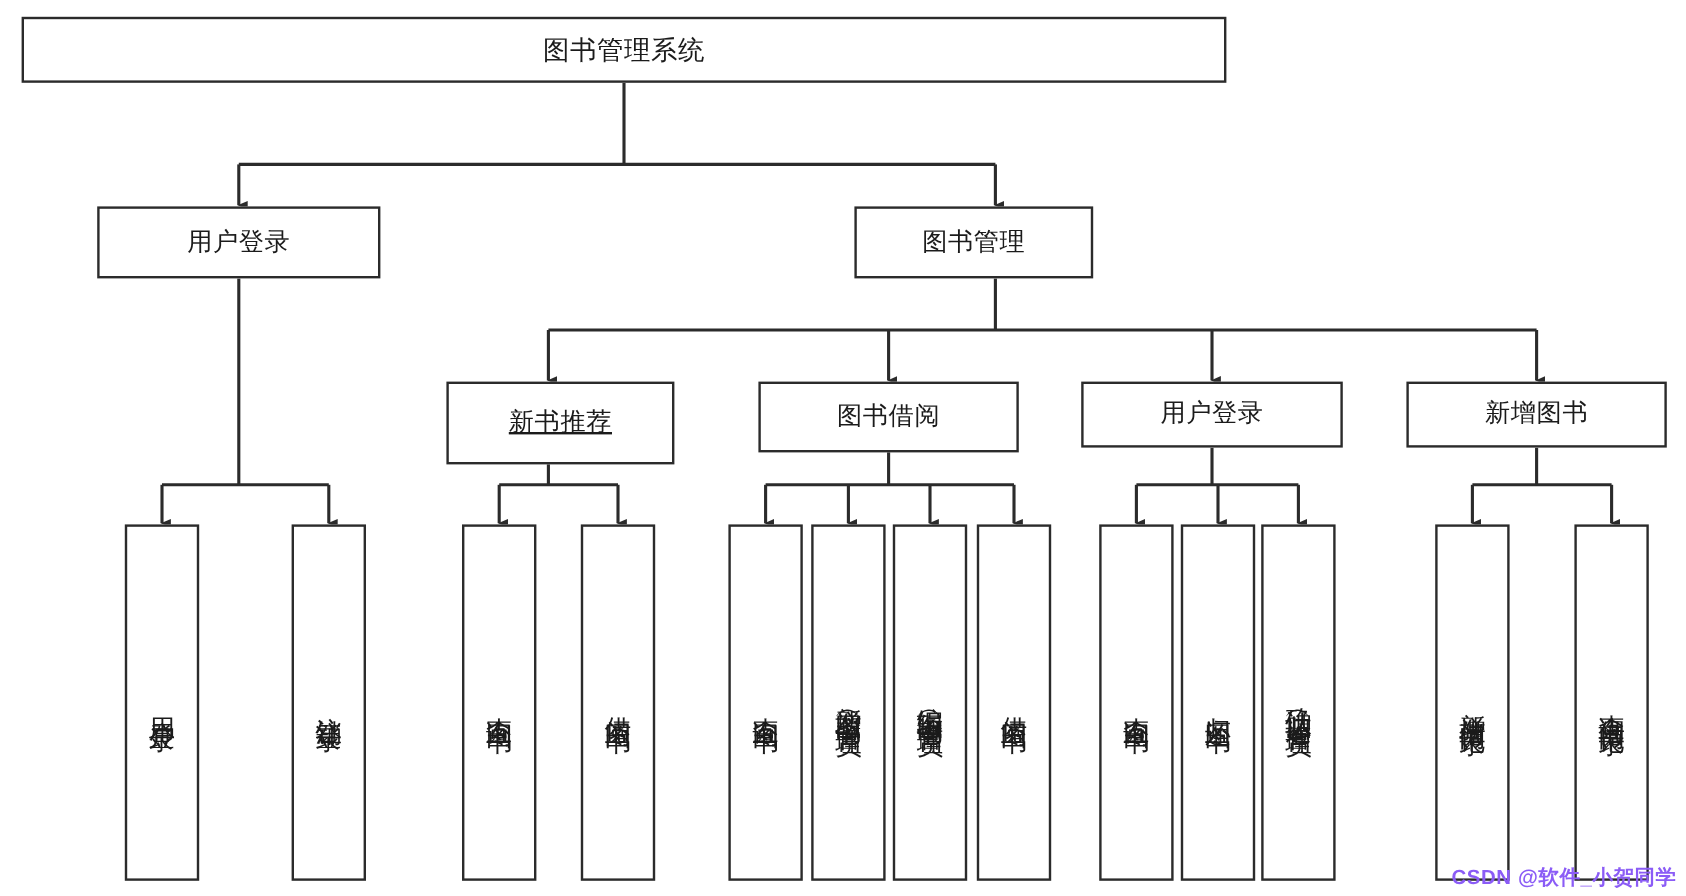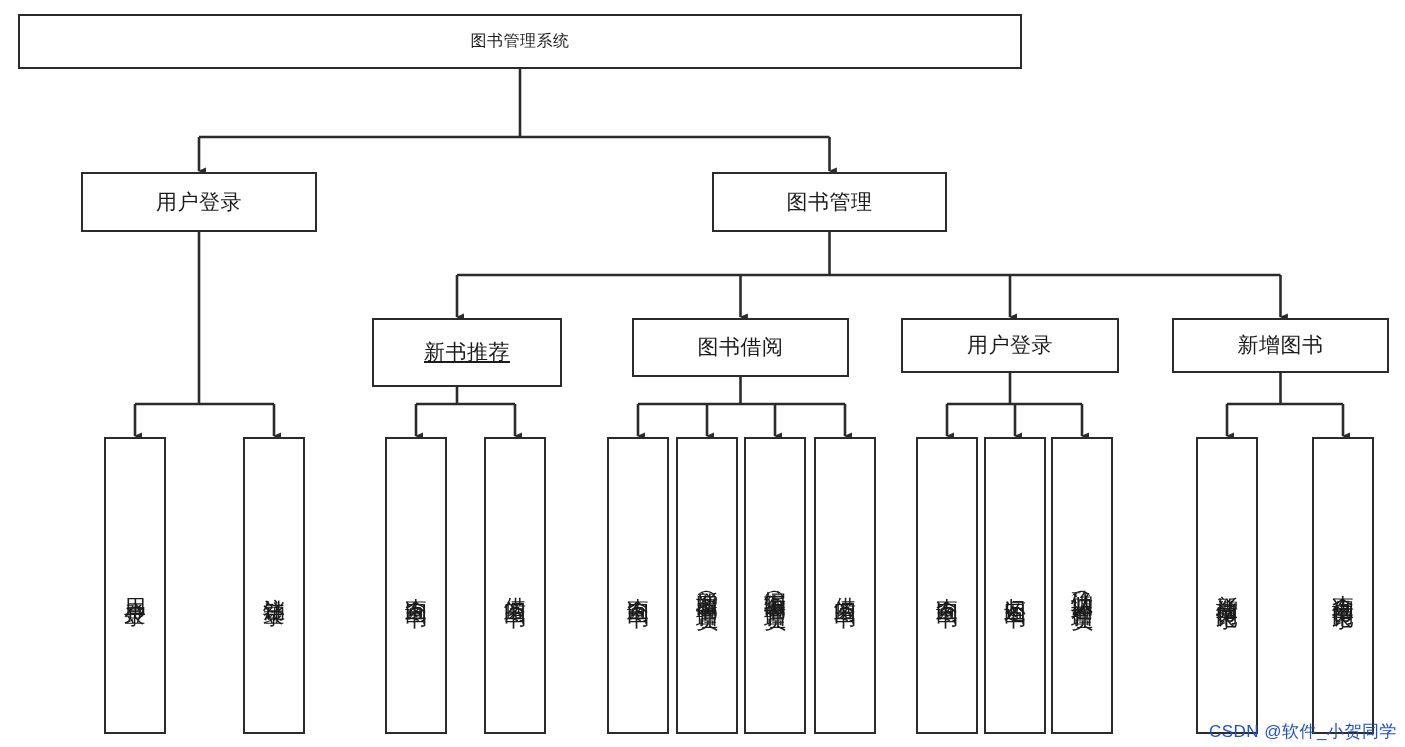--- a/index.html
+++ b/index.html
@@ -48,31 +48,32 @@
     font-size: 21px;
   }
   .node.vertical .node-label {
     writing-mode: vertical-rl;
     text-orientation: upright;
     font-size: 22px;
     letter-spacing: 3px;
     line-height: 1;
   }
   .node.root .node-label {
-    font-size: 16px;
+    font-size: 22px;
   }
   .watermark {
     position: absolute;
     right: 8px;
     bottom: 4px;
     font-size: 17px;
-    color: #1d4ed8;
+    color: #8b5cf6;
     letter-spacing: 0.5px;
     white-space: nowrap;
     pointer-events: none;
+    font-weight: bold;
   }
 </style>
 </head>
 <body>
 
 <div id="diagram-root">
 
   <svg class="edges" viewBox="0 0 1405 747" xmlns="http://www.w3.org/2000/svg">
     <defs>
       <marker id="arrowhead" markerWidth="9" markerHeight="9" refX="4" refY="7.4" orient="auto" markerUnits="userSpaceOnUse">
@@ -116,21 +117,21 @@
       </g>
   </svg>
 
   <div id="node-layer">
       <div class="node horizontal root" id="node-root" style="left: 18px; top: 14px; width: 1004px; height: 55px;">
         <span class="node-label">图书管理系统</span>
       </div>
       <div class="node horizontal" id="node-user_login" style="left: 81px; top: 172px; width: 236px; height: 60px;">
         <span class="node-label">用户登录</span>
       </div>
-      <div class="node horizontal" id="node-book_manage" style="left: 712px; top: 172px; width: 235px; height: 60px;">
+      <div class="node horizontal" id="node-book_manage" style="left: 712px; top: 172px; width: 199px; height: 60px;">
         <span class="node-label">图书管理</span>
       </div>
       <div class="node horizontal" id="node-new_book_rec" style="left: 372px; top: 318px; width: 190px; height: 69px; text-decoration: underline;">
         <span class="node-label">新书推荐</span>
       </div>
       <div class="node horizontal" id="node-book_borrow" style="left: 632px; top: 318px; width: 217px; height: 59px;">
         <span class="node-label">图书借阅</span>
       </div>
       <div class="node horizontal" id="node-current_borrow" style="left: 901px; top: 318px; width: 218px; height: 55px;">
         <span class="node-label">用户登录</span>

